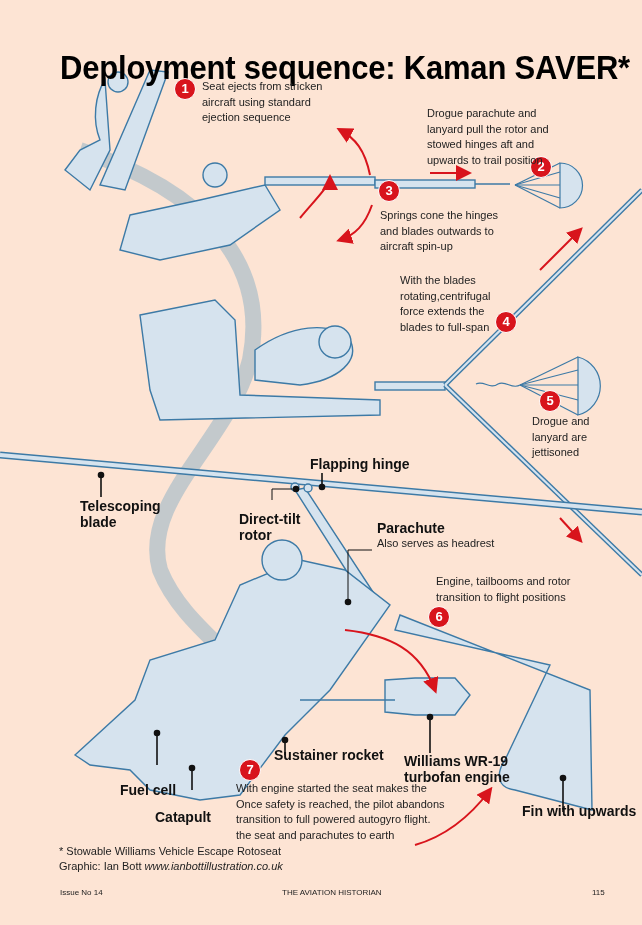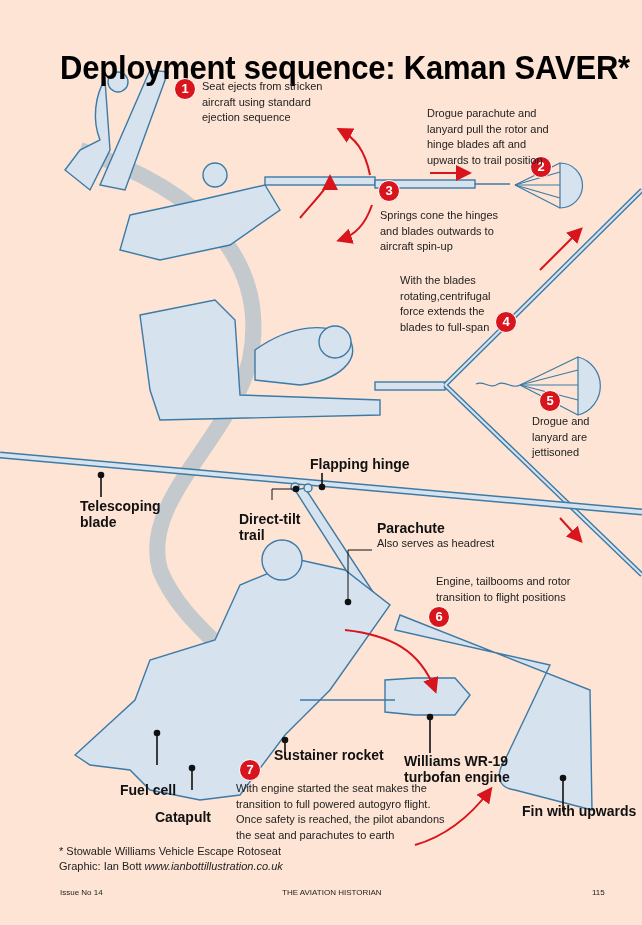--- a/index.html
+++ b/index.html
@@ -139,21 +139,21 @@
 <div class="abs badge" style="left:239px;top:759px">7</div>
 
 <div class="abs note" style="left:202px;top:79px">
   <div>Seat ejects from stricken</div>
   <div>aircraft using standard</div>
   <div>ejection sequence</div>
 </div>
 <div class="abs note" style="left:427px;top:106px">
   <div>Drogue parachute and</div>
   <div>lanyard pull the rotor and</div>
-  <div>hinge blades aft and</div>
+  <div>stowed hinges aft and</div>
   <div>upwards to trail position</div>
 </div>
 <div class="abs note" style="left:380px;top:208px">
   <div>Springs cone the hinges</div>
   <div>and blades outwards to</div>
   <div>aircraft spin-up</div>
 </div>
 <div class="abs note" style="left:400px;top:273px">
   <div>With the blades</div>
   <div>rotating,centrifugal</div>
@@ -164,33 +164,33 @@
   <div>Drogue and</div>
   <div>lanyard are</div>
   <div>jettisoned</div>
 </div>
 <div class="abs note" style="left:436px;top:574px">
   <div>Engine, tailbooms and rotor</div>
   <div>transition to flight positions</div>
 </div>
 <div class="abs note" style="left:236px;top:781px">
   <div>With engine started the seat makes the</div>
+  <div>Once safety is reached, the pilot abandons</div>
   <div>transition to full powered autogyro flight.</div>
-  <div>Once safety is reached, the pilot abandons</div>
   <div>the seat and parachutes to earth</div>
 </div>
 
 <div class="abs lbl" style="left:80px;top:499px">
   <div>Telescoping</div>
   <div>blade</div>
 </div>
 <div class="abs lbl" style="left:310px;top:457px">Flapping hinge</div>
 <div class="abs lbl" style="left:239px;top:512px">
   <div>Direct-tilt</div>
-  <div>trail</div>
+  <div>rotor</div>
 </div>
 <div class="abs lbl" style="left:377px;top:521px">Parachute</div>
 <div class="abs note" style="left:377px;top:536px">Also serves as headrest</div>
 <div class="abs lbl" style="left:404px;top:754px">
   <div>Williams WR-19</div>
   <div>turbofan engine</div>
 </div>
 <div class="abs lbl" style="left:274px;top:748px">Sustainer rocket</div>
 <div class="abs lbl" style="left:120px;top:783px">Fuel cell</div>
 <div class="abs lbl" style="left:155px;top:810px">Catapult</div>

